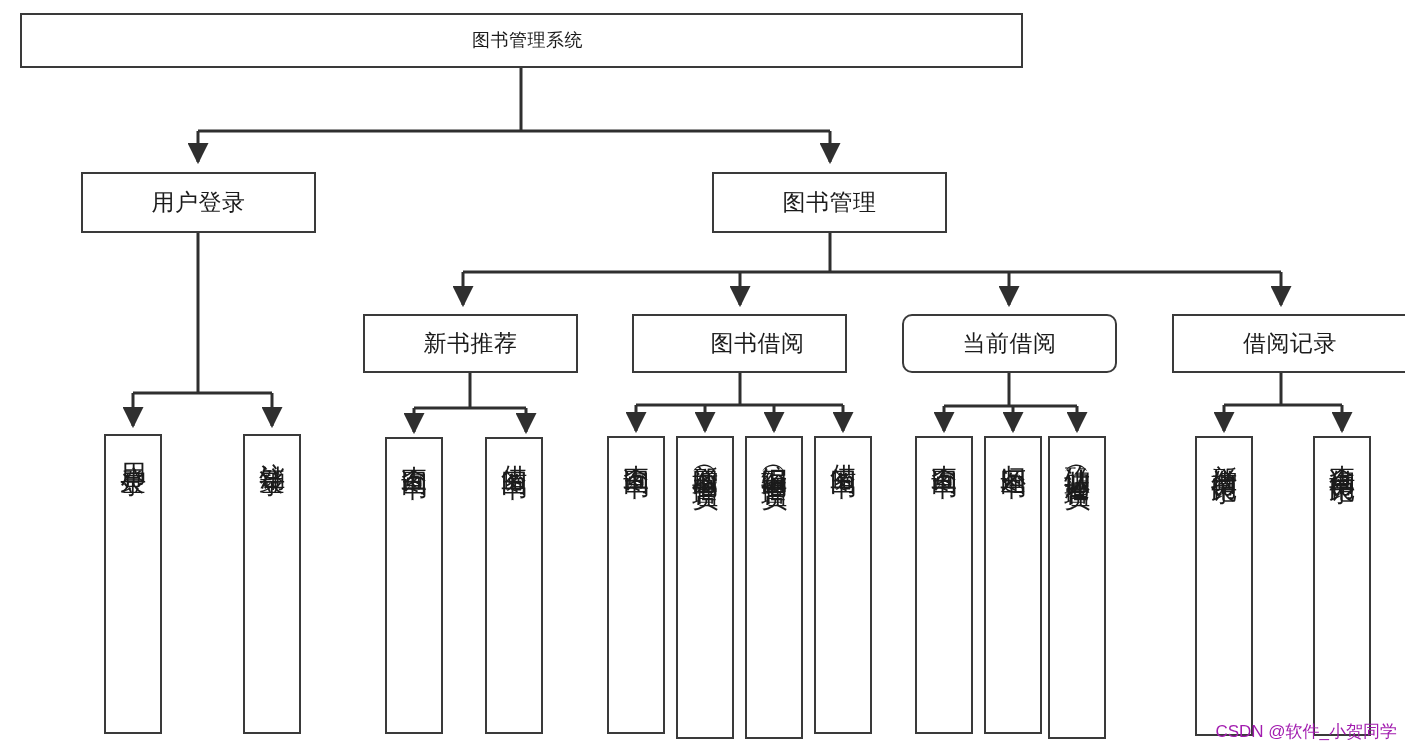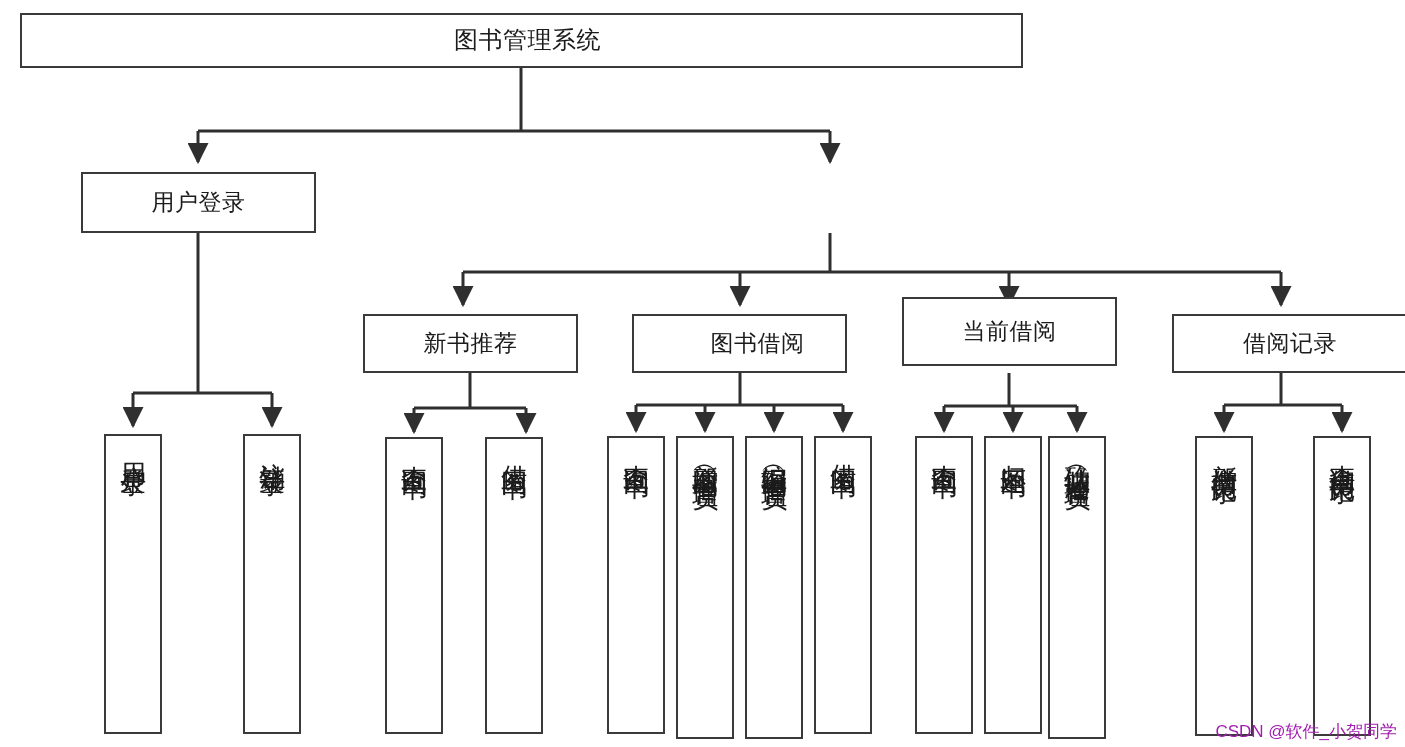--- a/index.html
+++ b/index.html
@@ -41,21 +41,21 @@
     text-align: center;
     letter-spacing: 0.5px;
   }
   
   .node.horiz .label {
     font-size: 23px;
     line-height: 1.1;
     white-space: nowrap;
   }
   .node.root .label {
-    font-size: 24px;
+    font-size: 18px;
     margin-left: 12px;
   }
   
   .node.vert {
     padding: 6px 0;
     align-items: flex-start;
   }
   .node.vert .label {
     writing-mode: vertical-rl;
     text-orientation: upright;
@@ -130,28 +130,31 @@
     </g>
   </svg>
 
   <div class="node horiz root" style="left:20px; top:13px; width:1003px; height:55px;">
     <span class="label">图书管理系统</span>
   </div>
 
   <div class="node horiz" style="left:81px; top:172px; width:235px; height:61px;">
     <span class="label">用户登录</span>
   </div>
+  <div class="node horiz" style="left:712px; top:172px; width:235px; height:61px;">
+    <span class="label">图书管理</span>
+  </div>
 
   <div class="node horiz" style="left:363px; top:314px; width:215px; height:59px;">
     <span class="label">新书推荐</span>
   </div>
   <div class="node horiz" style="left:632px; top:314px; width:215px; height:59px;padding-left:36px;">
     <span class="label">图书借阅</span>
   </div>
-  <div class="node horiz" style="left:902px; top:297px; width:215px; height:69px;">
+  <div class="node horiz" style="left:902px; top:314px; width:215px; height:59px;border-radius:10px;">
     <span class="label">当前借阅</span>
   </div>
   <div class="node horiz" style="left:1172px; top:314px; width:236px; height:59px;">
     <span class="label">借阅记录</span>
   </div>
 
   <div class="node vert" style="left:104px; top:434px; width:58px; height:300px;">
     <span class="label">用户登录</span>
   </div>
   <div class="node vert" style="left:243px; top:434px; width:58px; height:300px;">

